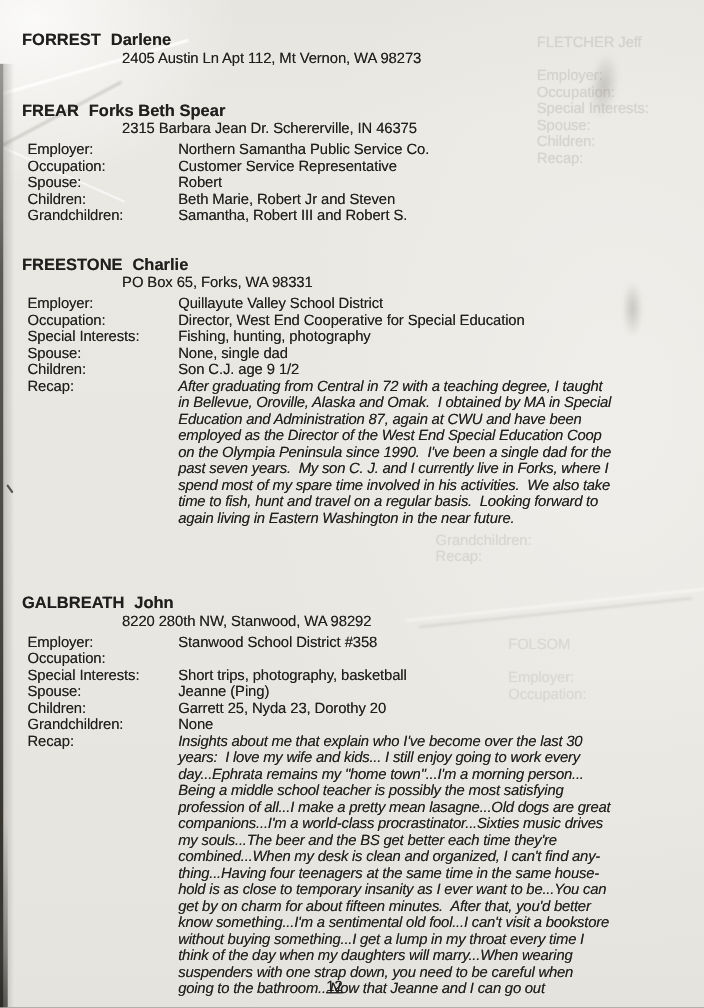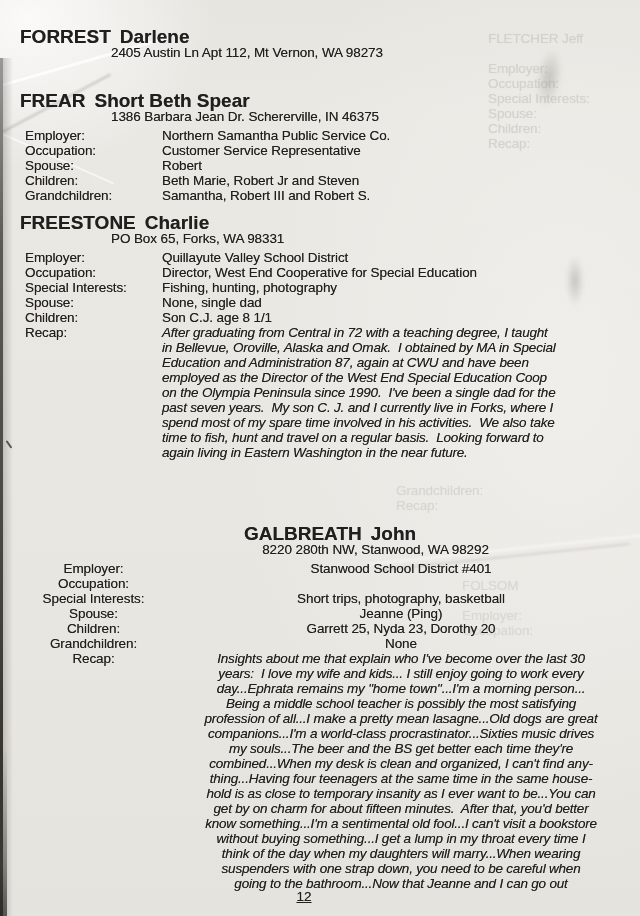--- a/index.html
+++ b/index.html
@@ -58,24 +58,24 @@
     pointer-events: none;
   }
   .ghost-top-right   { left: 488px; top: 31px;  }
   .ghost-mid-right   { left: 396px; top: 483px; opacity: 0.5; }
   .ghost-lower-right { left: 462px; top: 578px; opacity: 0.45; }
 
   
   .entry { position: absolute; left: 0; right: 0; }
   .entry-0 { top: 29px; }
   .entry-1 { top: 93px; }
-  .entry-2 { top: 215px; }
-  .entry-3 { top: 526px; text-align: center; }
-
-  .hdr { margin: 0 0 0 20px; font-size: 19px; font-weight: bold; line-height: 16px; letter-spacing: 0; }
+  .entry-2 { top: 233px; }
+  .entry-3 { top: 541px; }
+
+  .hdr { margin: 0 0 0 20px; font-size: 15px; font-weight: bold; line-height: 16px; letter-spacing: 0; }
   .given { margin-left: 9px; }
   .addr { margin-left: 111px; line-height: 16px; }
 
   .rows { margin: 3px 0 0 25px; }
   .row { display: grid; grid-template-columns: 137px 1fr; line-height: 15px; }
   .lbl { }
   .val { }
   .pre { white-space: pre; letter-spacing: -0.2px; font-style: italic; }
 
   .page-number {
@@ -114,22 +114,22 @@
   <div class="edge-strip"></div>
   <div class="edge-soft"></div>
   <div class="edge-bottom"></div>
 
   <section class="entry entry-0">
     <h2 class="hdr ink"><span>FORREST</span><span class="given">Darlene</span></h2>
     <div class="addr ink">2405 Austin Ln Apt 112, Mt Vernon, WA  98273</div>
   </section>
 
   <section class="entry entry-1">
-    <h2 class="hdr ink"><span>FREAR</span><span class="given">Short Beth Spear</span></h2>
-    <div class="addr ink">1386 Barbara Jean Dr. Schererville, IN  46375</div>
+    <h2 class="hdr ink"><span>FREAR</span><span class="given">Forks Beth Spear</span></h2>
+    <div class="addr ink">2315 Barbara Jean Dr. Schererville, IN  46375</div>
     <div class="rows">
       <div class="row">
         <span class="lbl ink">Employer:</span>
         <span class="val ink">Northern Samantha Public Service Co.</span>
       </div>
       <div class="row">
         <span class="lbl ink">Occupation:</span>
         <span class="val ink">Customer Service Representative</span>
       </div>
       <div class="row">
@@ -162,21 +162,21 @@
       <div class="row">
         <span class="lbl ink">Special Interests:</span>
         <span class="val ink">Fishing, hunting, photography</span>
       </div>
       <div class="row">
         <span class="lbl ink">Spouse:</span>
         <span class="val ink">None, single dad</span>
       </div>
       <div class="row">
         <span class="lbl ink">Children:</span>
-        <span class="val ink">Son C.J. age 8 1/1</span>
+        <span class="val ink">Son C.J. age 9 1/2</span>
       </div>
       <div class="row">
         <span class="lbl ink">Recap:</span>
         <span class="val pre ink">After graduating from Central in 72 with a teaching degree, I taught
 in Bellevue, Oroville, Alaska and Omak.  I obtained by MA in Special
 Education and Administration 87, again at CWU and have been
 employed as the Director of the West End Special Education Coop
 on the Olympia Peninsula since 1990.  I've been a single dad for the
 past seven years.  My son C. J. and I currently live in Forks, where I
 spend most of my spare time involved in his activities.  We also take
@@ -185,21 +185,21 @@
       </div>
     </div>
   </section>
 
   <section class="entry entry-3">
     <h2 class="hdr ink"><span>GALBREATH</span><span class="given">John</span></h2>
     <div class="addr ink">8220 280th NW, Stanwood, WA  98292</div>
     <div class="rows">
       <div class="row">
         <span class="lbl ink">Employer:</span>
-        <span class="val ink">Stanwood School District #401</span>
+        <span class="val ink">Stanwood School District #358</span>
       </div>
       <div class="row">
         <span class="lbl ink">Occupation:</span>
       </div>
       <div class="row">
         <span class="lbl ink">Special Interests:</span>
         <span class="val ink">Short trips, photography, basketball</span>
       </div>
       <div class="row">
         <span class="lbl ink">Spouse:</span>

